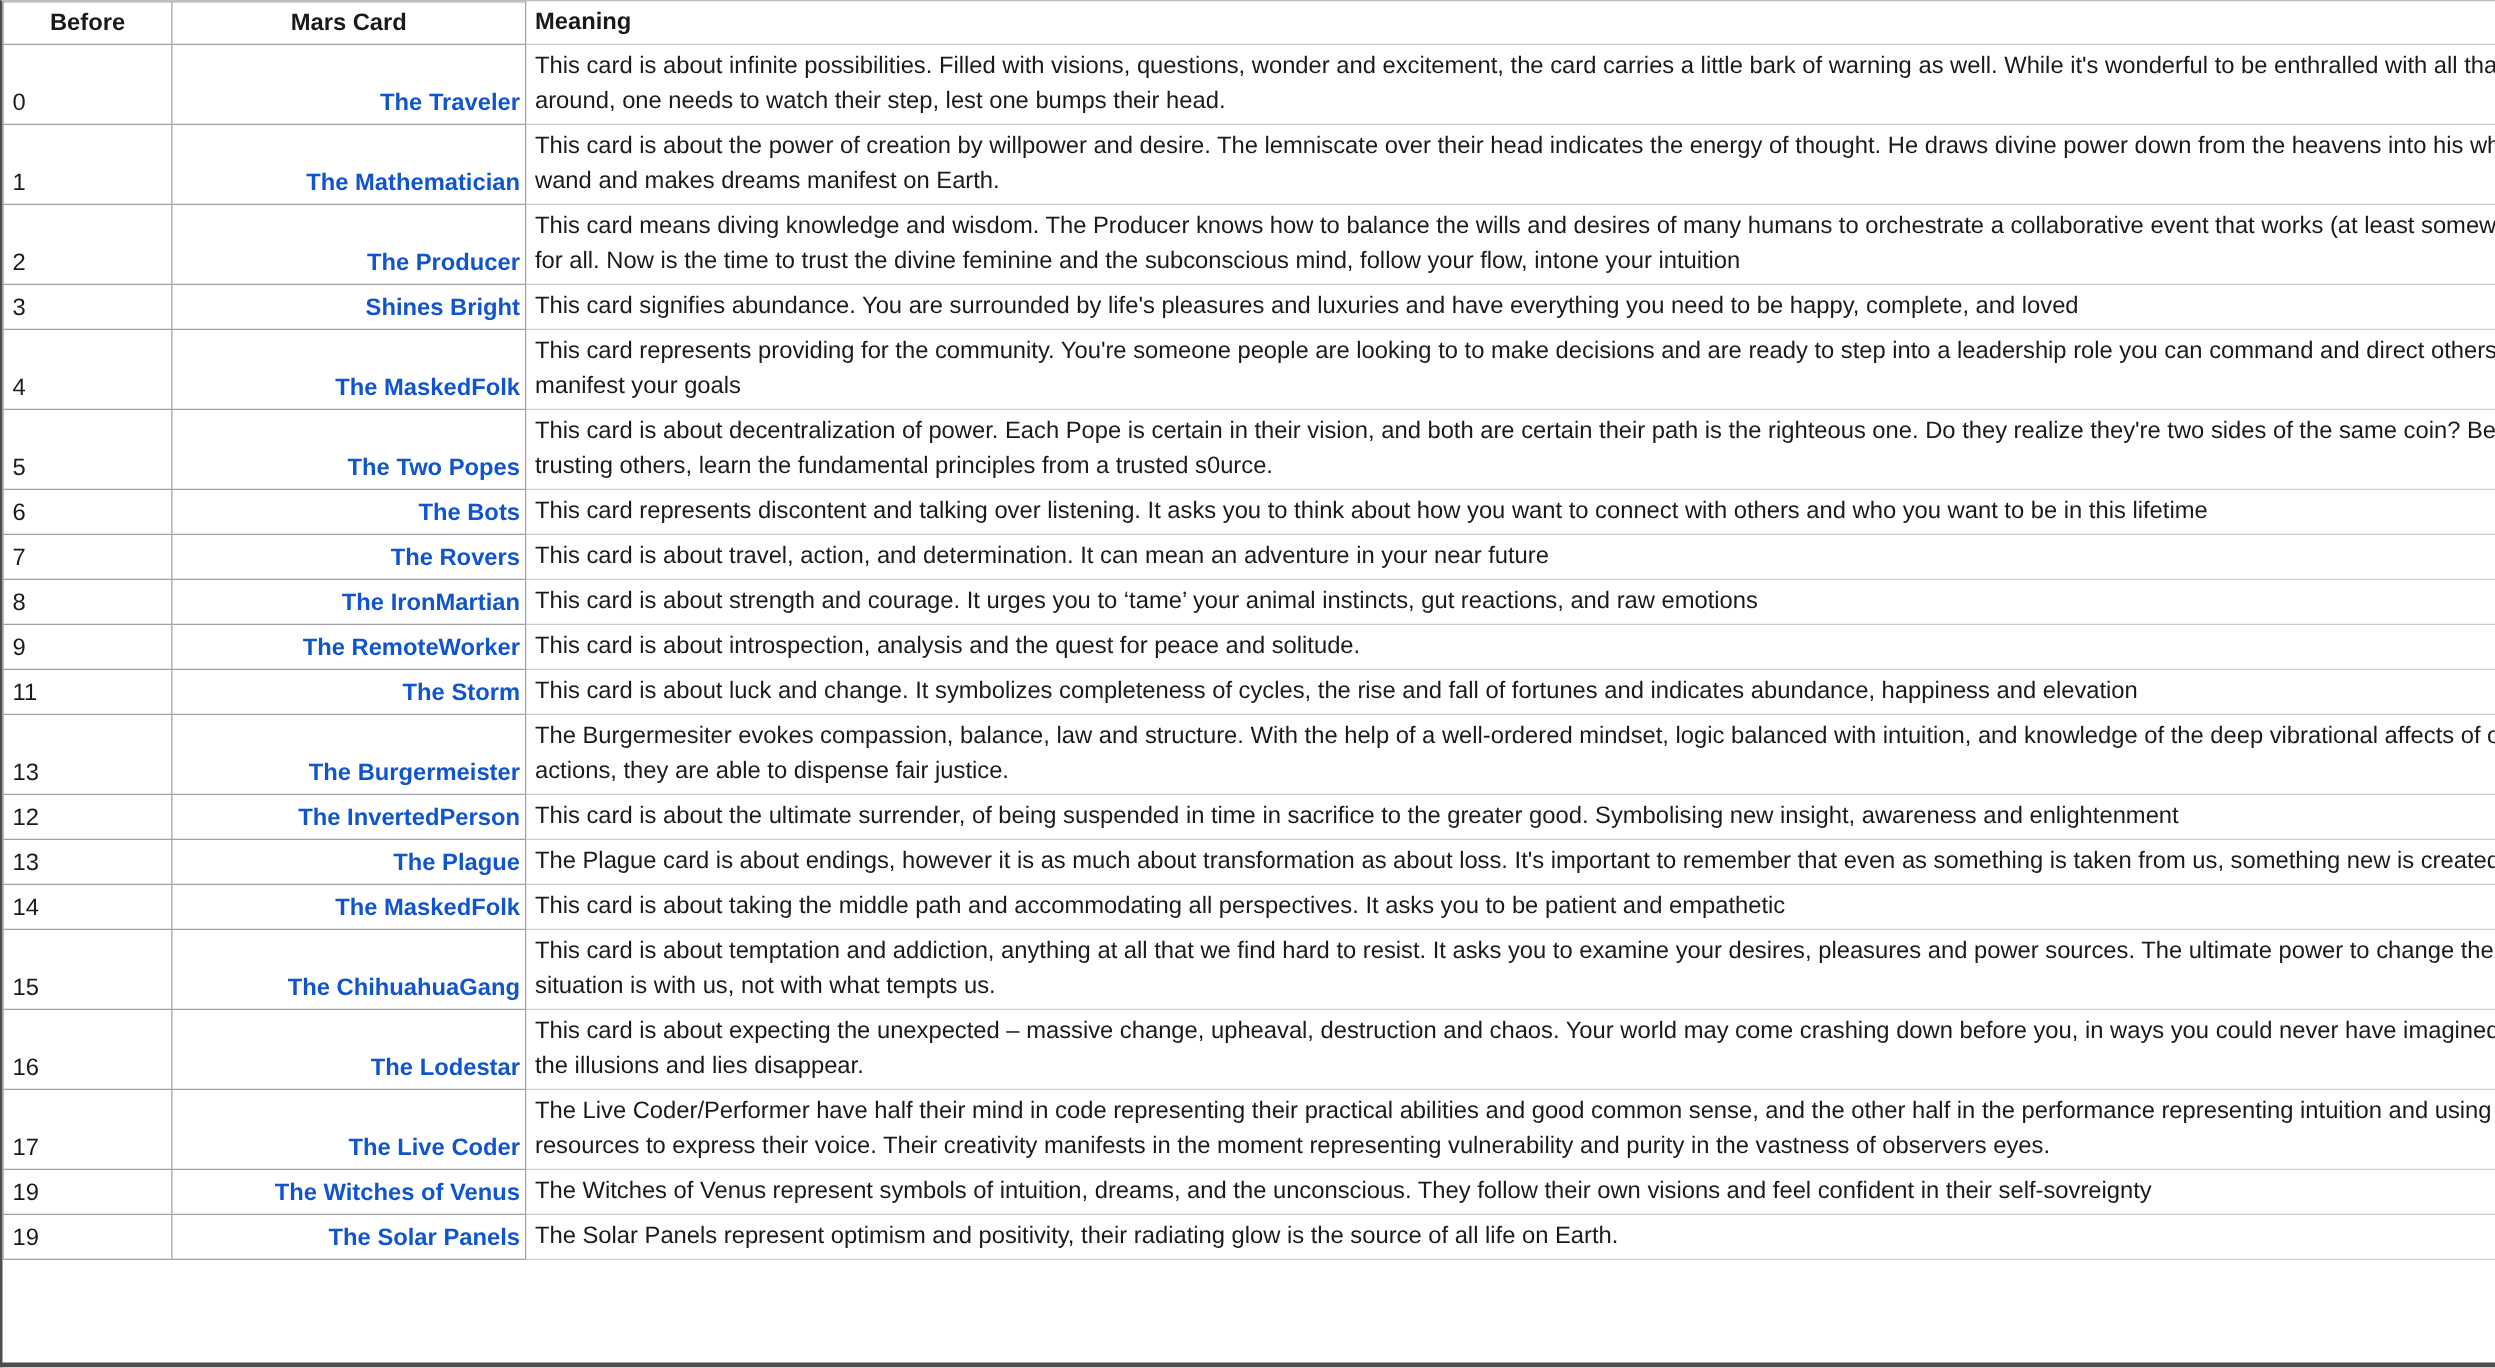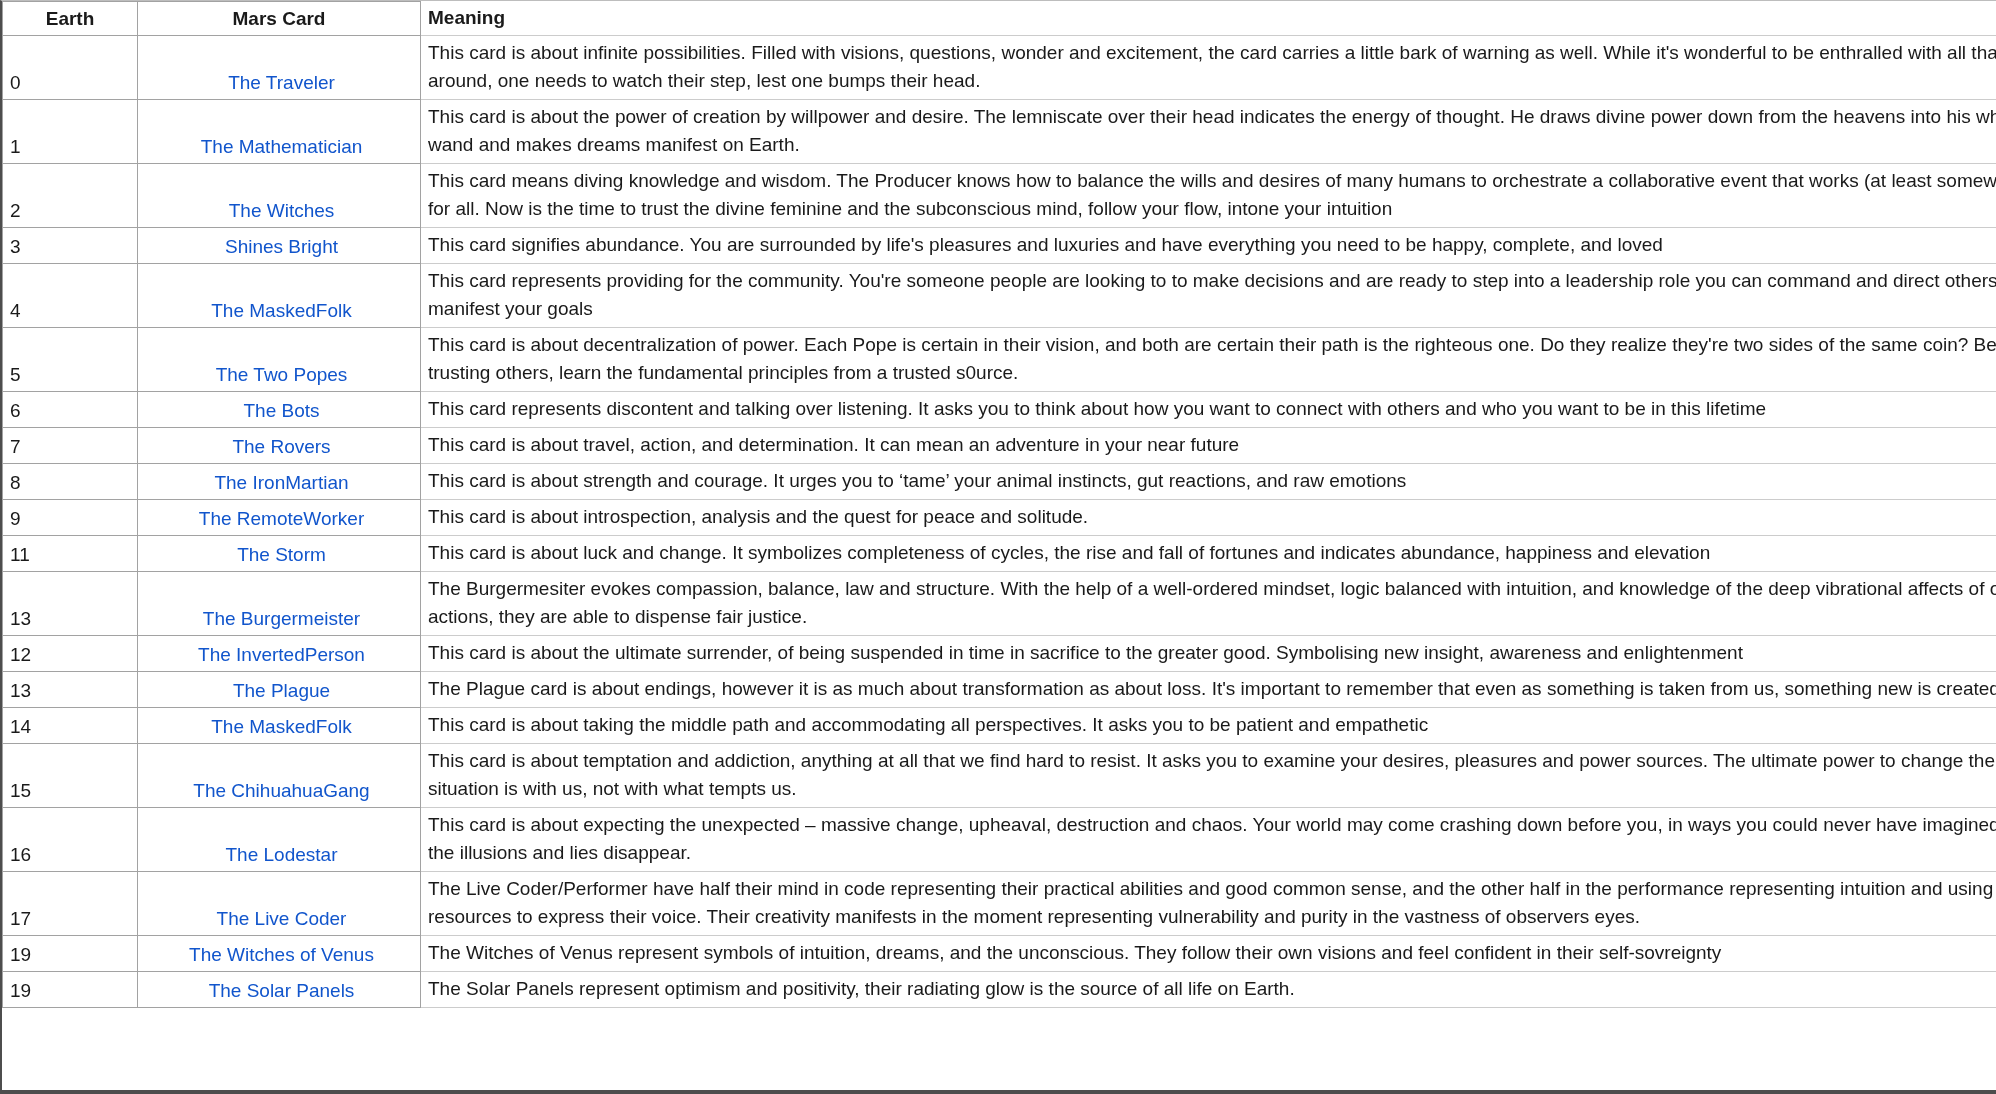--- a/index.html
+++ b/index.html
@@ -35,21 +35,21 @@
     border-bottom:1px solid var(--border-light);
     padding-left:7px;
   }
   td{ vertical-align:bottom; }
   td.num{
     border:1px solid var(--border-strong);
     padding:0 4px 5px 7px; text-align:left;
   }
   td.card{
     border:1px solid var(--border-strong);
-    padding:0 4px 5px 9px; text-align:center;
+    padding:0 4px 5px 9px; text-align:right;font-weight:bold;
   }
   td.card a{ color:var(--link); text-decoration:none; }
   td.meaning{
     border:none;
     border-left:1px solid var(--border-strong);
     border-bottom:1px solid var(--border-light);
     padding:3px 7px 4px 7px;
     line-height:28px; vertical-align:middle;
     overflow:hidden;
   }
@@ -59,41 +59,41 @@
 
 <div class="frame">
   <table class="cards">
     <colgroup>
       <col class="c-num">
       <col class="c-card">
       <col class="c-meaning">
     </colgroup>
     <thead>
       <tr>
-        <th>Earth</th>
+        <th>Before</th>
         <th>Mars Card</th>
         <th class="meaning-h">Meaning</th>
       </tr>
     </thead>
     <tbody id="rows">
   <tr>
     <td class="num">0</td>
     <td class="card"><a href="#">The Traveler</a></td>
     <td class="meaning">This card is about infinite possibilities. Filled with visions, questions, wonder and excitement, the card carries a little bark of warning as well. While it's wonderful to be enthralled with all that is around, one needs to watch their step, lest one bumps their head.</td>
   </tr>
 
   <tr>
     <td class="num">1</td>
     <td class="card"><a href="#">The Mathematician</a></td>
     <td class="meaning">This card is about the power of creation by willpower and desire. The lemniscate over their head indicates the energy of thought. He draws divine power down from the heavens into his white wand and makes dreams manifest on Earth.</td>
   </tr>
 
   <tr>
     <td class="num">2</td>
-    <td class="card"><a href="#">The Witches</a></td>
+    <td class="card"><a href="#">The Producer</a></td>
     <td class="meaning">This card means diving knowledge and wisdom. The Producer knows how to balance the wills and desires of many humans to orchestrate a collaborative event that works (at least somewhat) for all. Now is the time to trust the divine feminine and the subconscious mind, follow your flow, intone your intuition</td>
   </tr>
 
   <tr>
     <td class="num">3</td>
     <td class="card"><a href="#">Shines Bright</a></td>
     <td class="meaning">This card signifies abundance. You are surrounded by life's pleasures and luxuries and have everything you need to be happy, complete, and loved</td>
   </tr>
 
   <tr>

